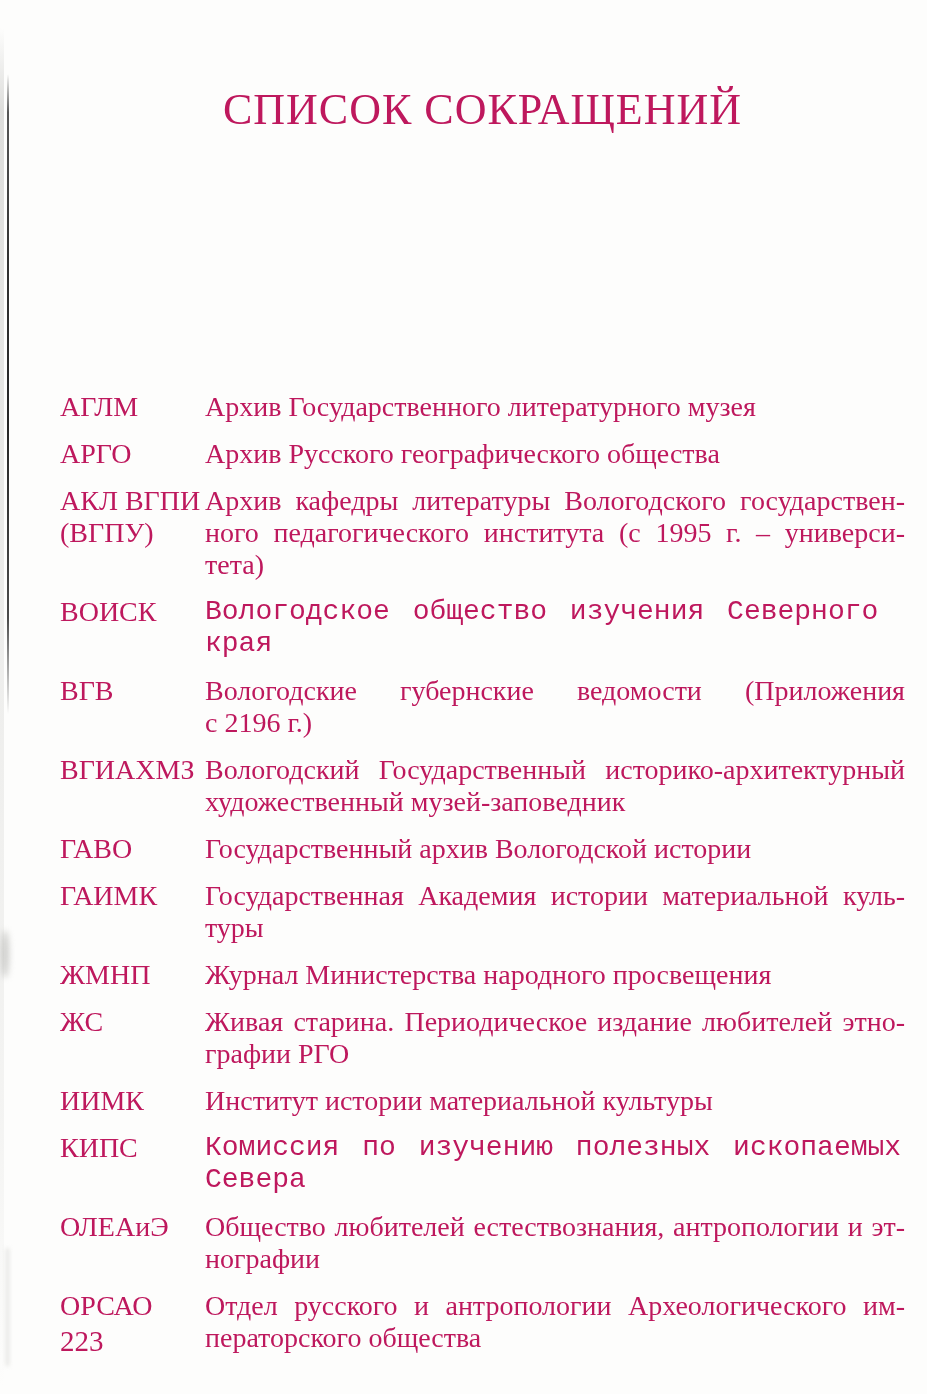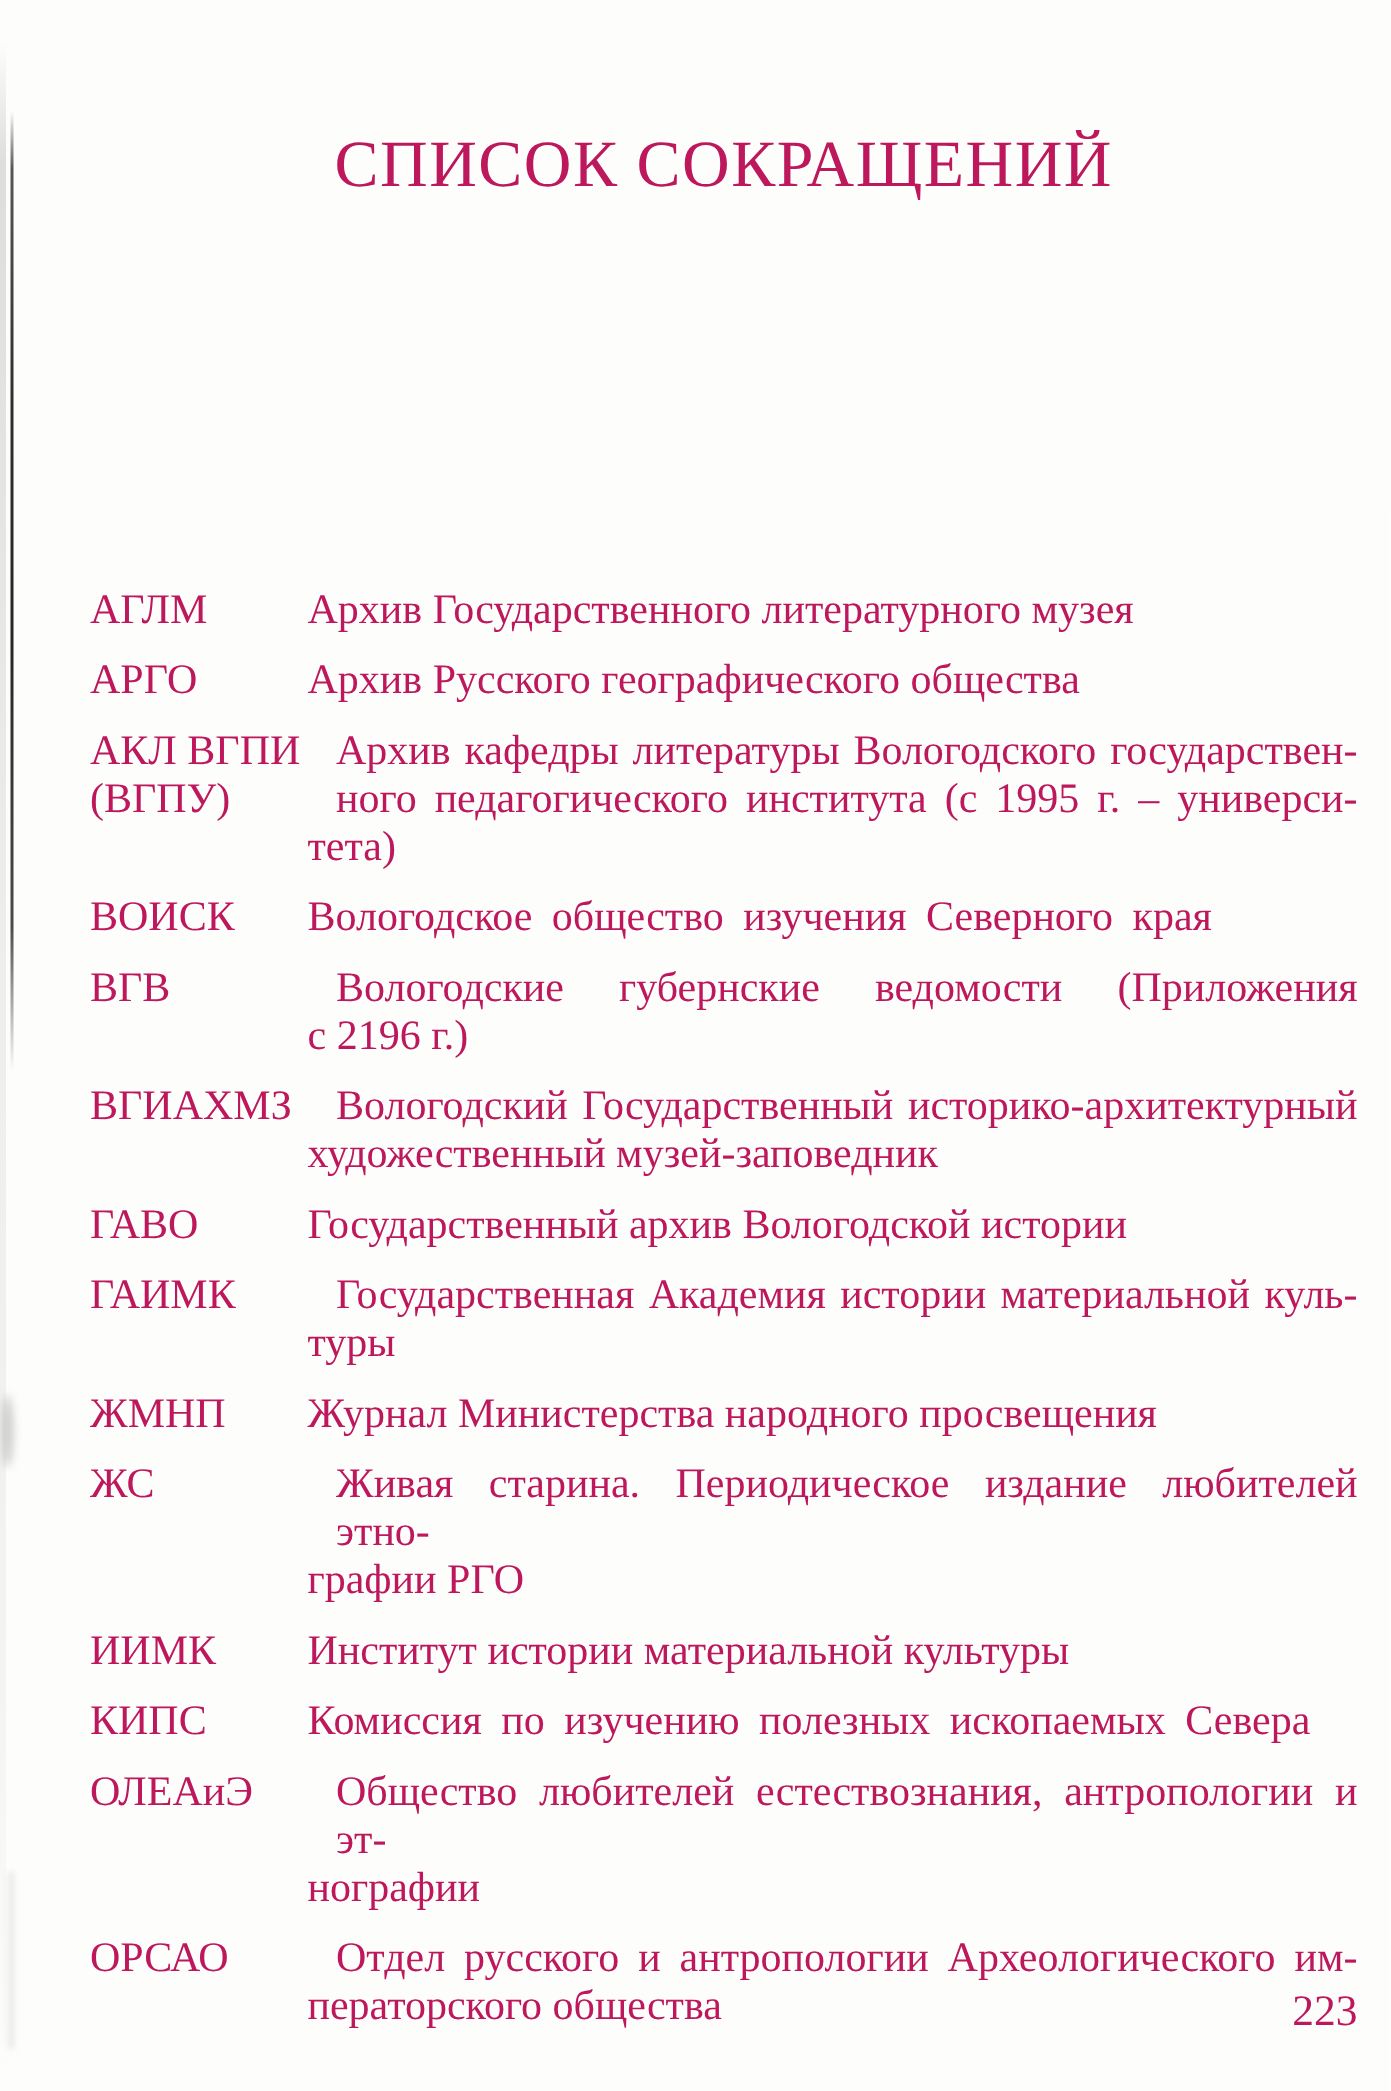--- a/index.html
+++ b/index.html
@@ -59,27 +59,26 @@
   .list {
     position: absolute; top: 391px; left: 60px; width: 845px;
   }
   .entry { display: flex; margin-bottom: 15px; justify-content: flex-end; }
   .abbr  { width: 145px; flex: none; white-space: nowrap; }
   .def   { width: 700px; flex: none; }
   .line  { font-size: 28px; line-height: 32px; }
   .def .line.j {
     text-align: justify;
     text-align-last: justify;
-    margin-left: 19px;
-  }
-  .def .line.wide { word-spacing: 6px; }
+  }
+  .def .line.wide { word-spacing: 6px; font-family: Liberation Mono, monospace; }
 
   .pagenum {
     position: absolute; top: 1325px; left: 60px; width: 845px;
-    text-align: right;
+    text-align: left;
     font-size: 29px;
   }
 </style>
 </head>
 <body>
 
 <div class="page">
   <div class="edge-strip"></div>
   <div class="spine-line"></div>
   <div class="smudge"></div>

